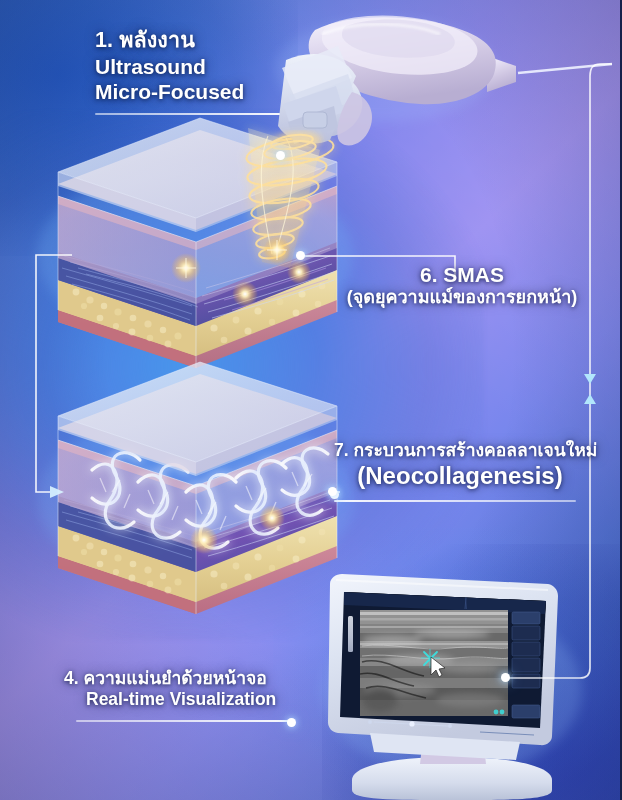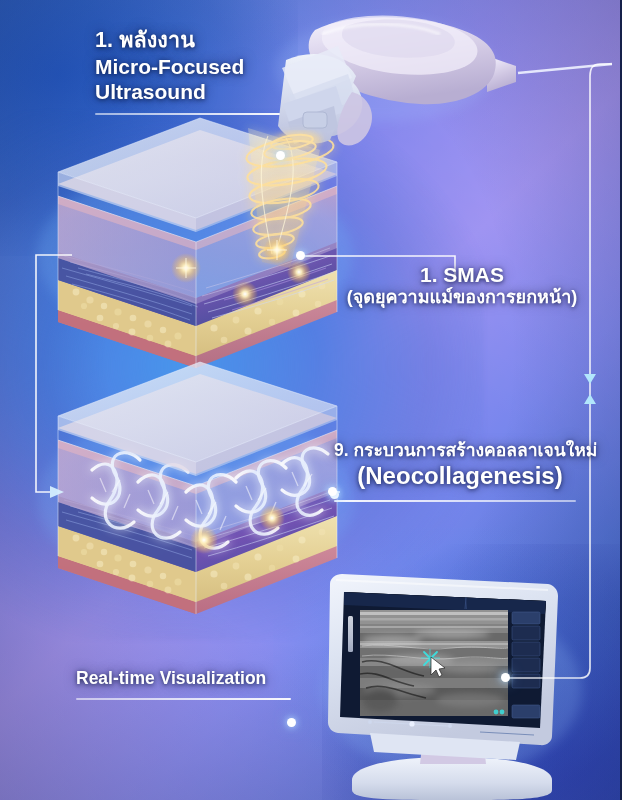--- a/index.html
+++ b/index.html
@@ -523,40 +523,41 @@
       <path d="M72 255 L36 255 L36 492 L58 492" stroke-width="1.6"></path>
       <path d="M50 486 L64 492 L50 498 Z" fill="#d8f2ff" stroke="none"></path>
 
       <path d="M332 492 L340 492" stroke-width="1.6"></path>
     </g>
   </svg>
 
   <div class="label" id="lab1">
     <div class="l1"><span>1.</span>
       <span>พลังงาน</span></div>
+    <div class="l2">Ultrasound</div>
     <div class="l2">Micro-Focused</div>
-    <div class="l2">Ultrasound</div>
     <div class="rule"></div>
     <div class="dot" style="left:181px;top:123px;"></div>
   </div>
 
   <div class="label center" id="lab2">
-    <div class="l2">1. SMAS</div>
+    <div class="l2">6. SMAS</div>
     <div class="sub">(จุดยุความแม์ของการยกหน้า)</div>
   </div>
 
   <div class="label center" id="lab3">
-    <div class="sub" style="font-size:17.5px;">9. กระบวนการสร้างคอลลาเจนใหม่</div>
+    <div class="sub" style="font-size:17.5px;">7. กระบวนการสร้างคอลลาเจนใหม่</div>
     <div class="sub" style="font-size:24px;">(Neocollagenesis)</div>
     <div class="rule rev" style="width:242px;margin-top:9px;"></div>
     <div class="dot" style="left:-4px;top:50px;"></div>
   </div>
 
   <div class="label" id="lab4">
-    <div class="sub" style="font-size:17.5px;margin-left:12px;">Real-time Visualization</div>
+    <div class="sub" style="font-size:17.5px;">4. ความแม่นยำด้วยหน้าจอ</div>
+    <div class="sub" style="font-size:17.5px;margin-left:22px;">Real-time Visualization</div>
     <div class="rule"></div>
     <div class="dot" style="left:223px;top:50px;"></div>
   </div>
 
   <div class="dot" style="left:501px;top:673px;"></div>
 
   <div class="dot" style="left:328px;top:487px;"></div>
 
   <div class="dot" style="left:296px;top:251px;"></div>
 

